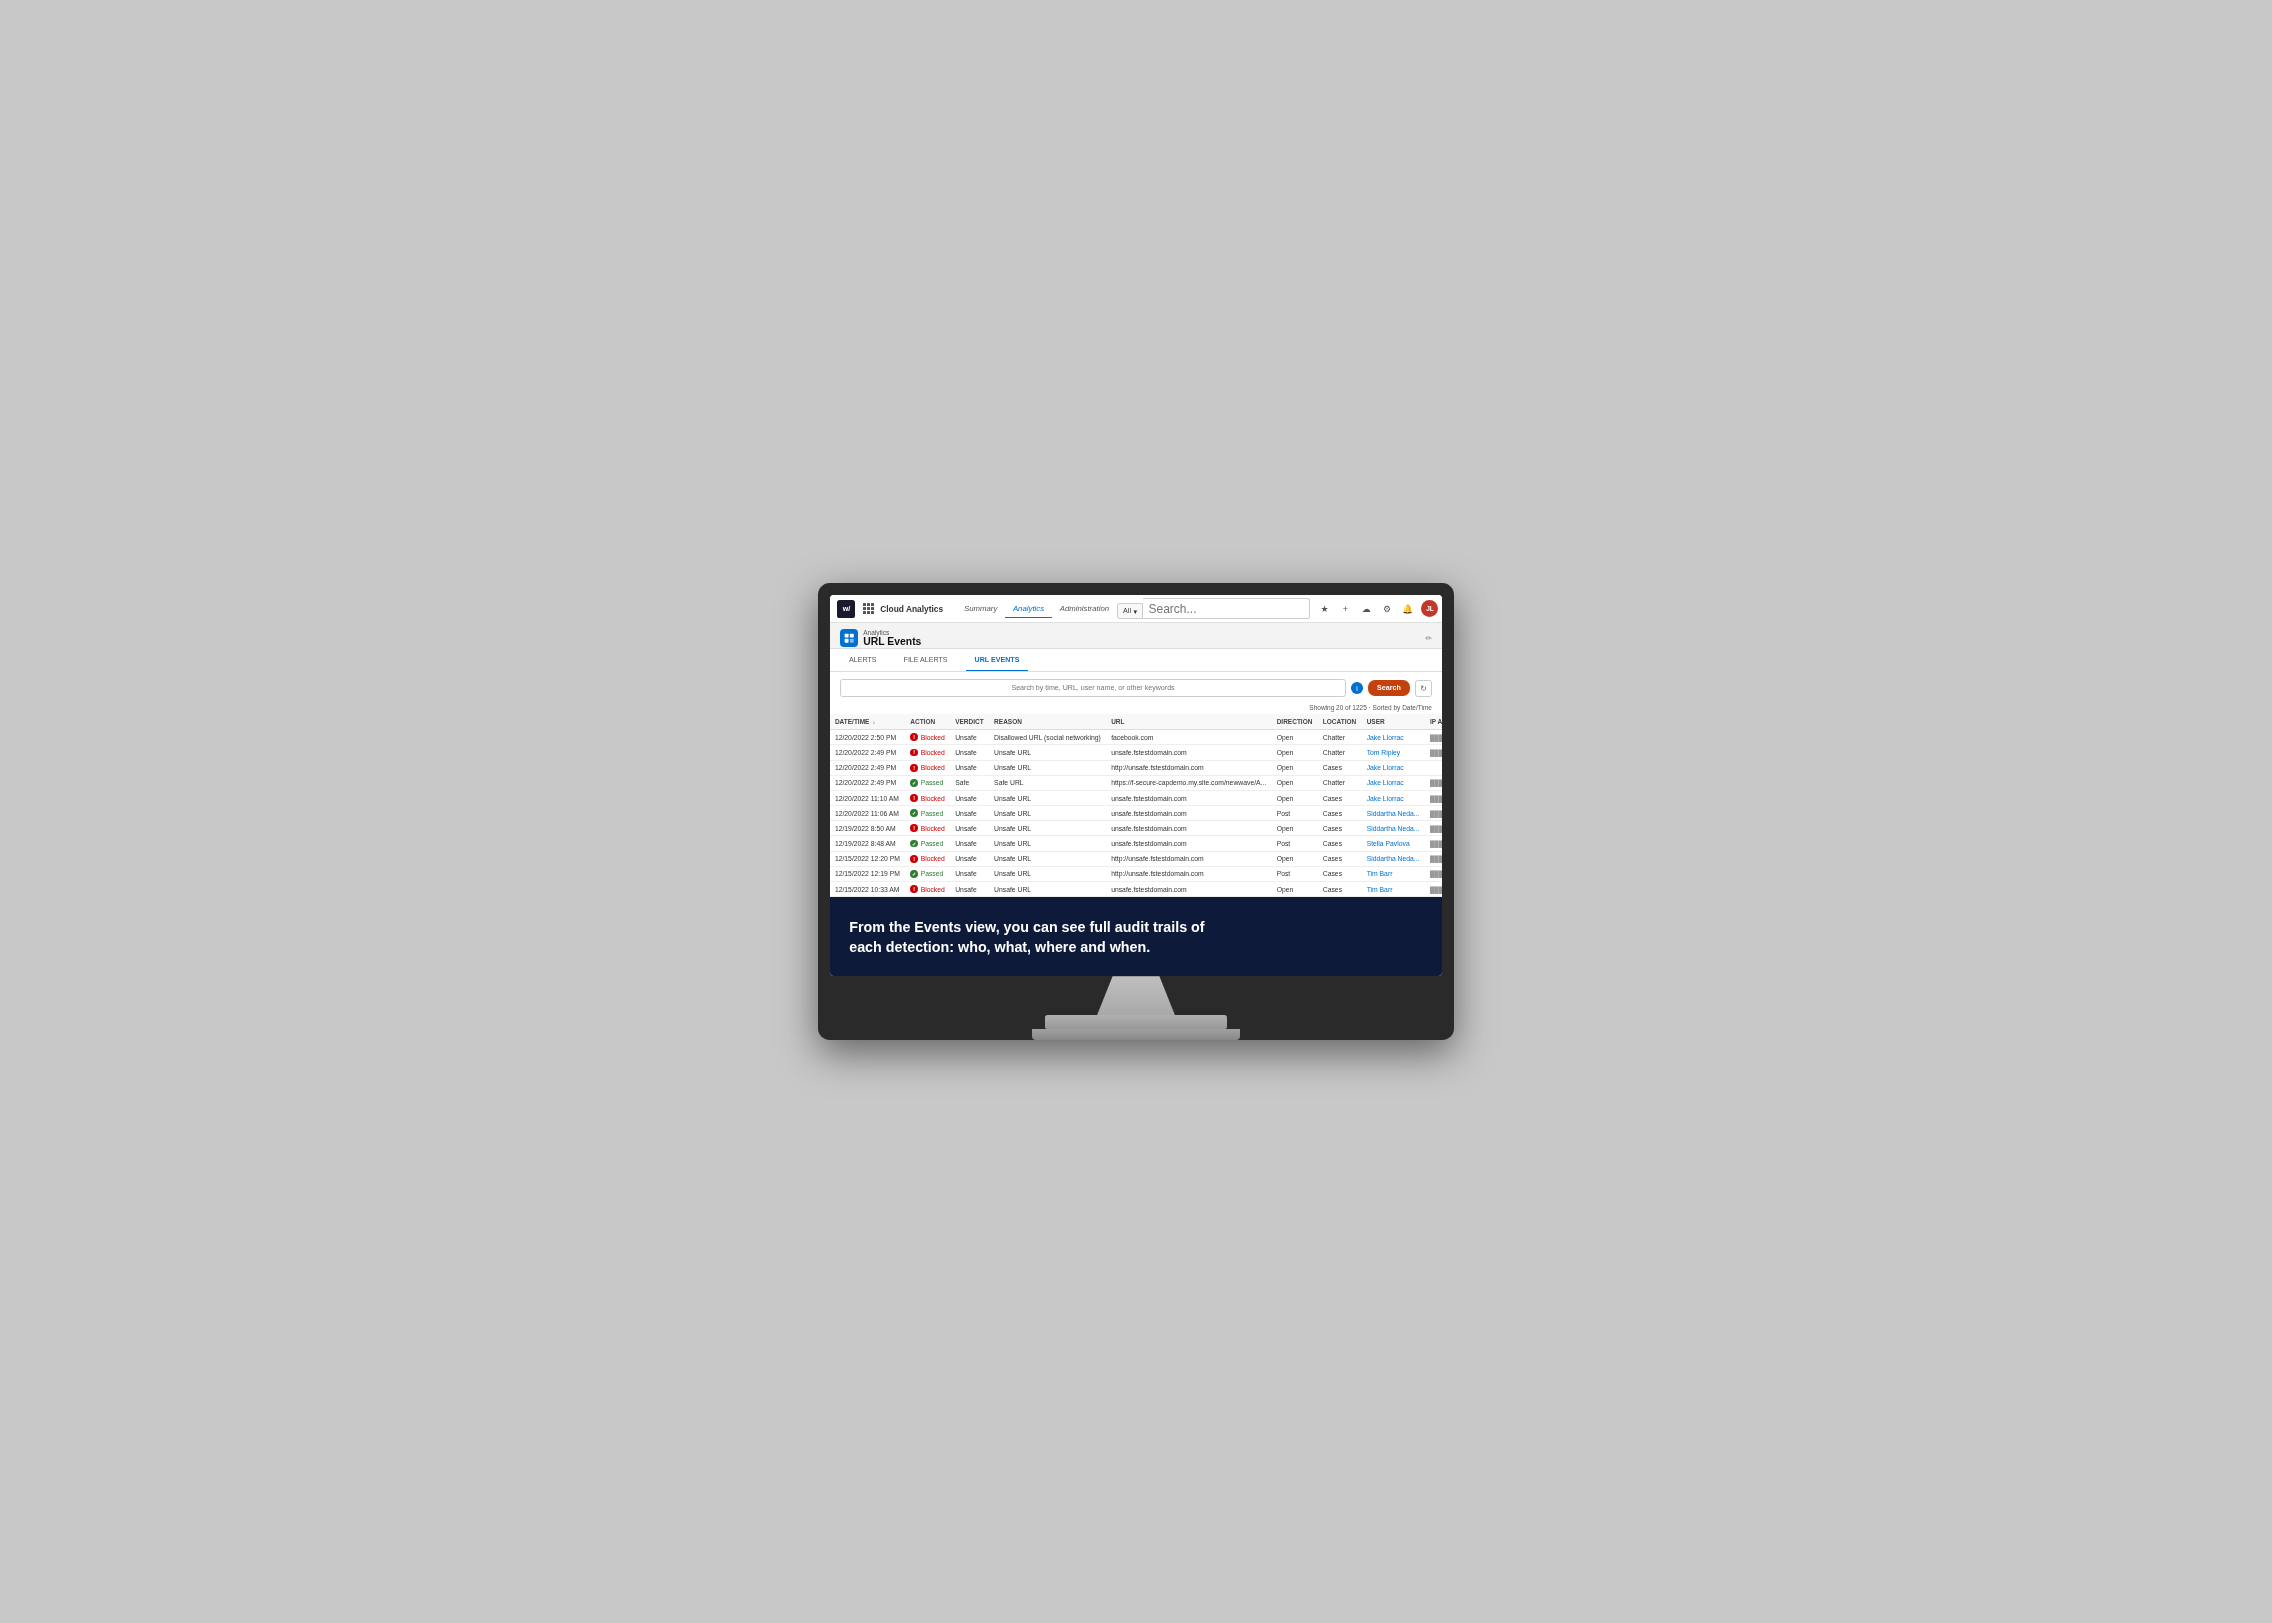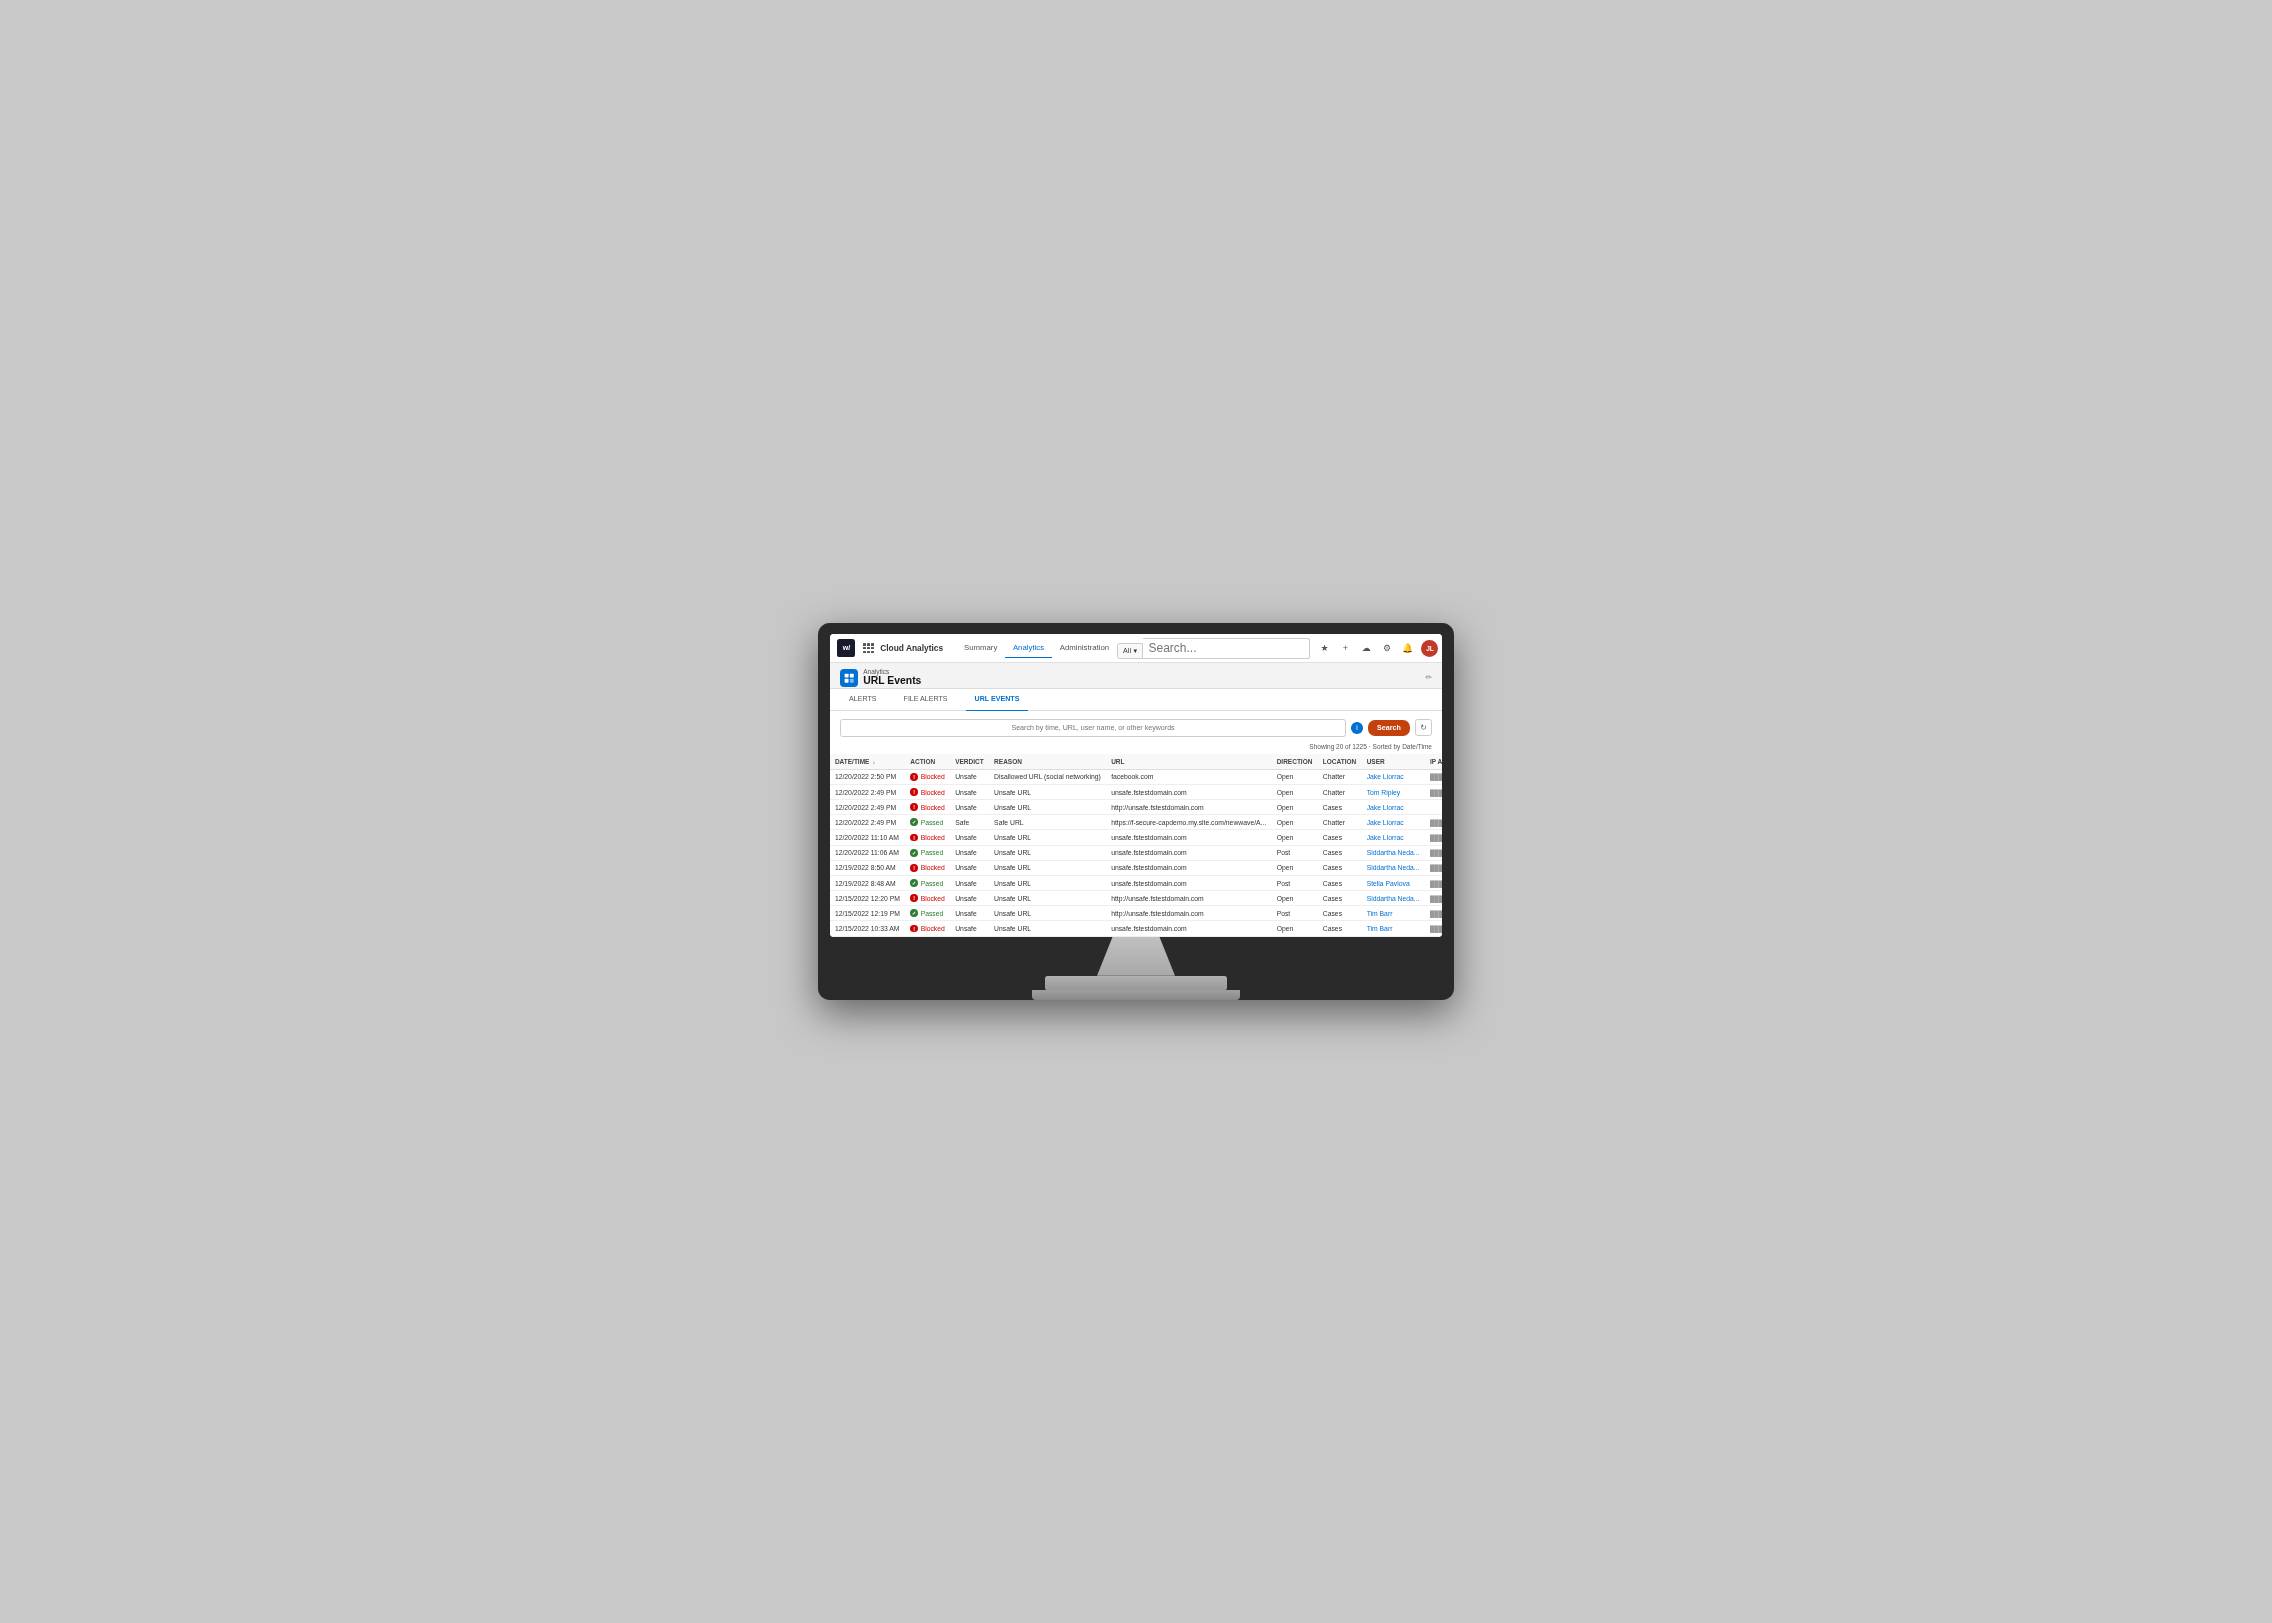--- a/index.html
+++ b/index.html
@@ -95,20 +95,21 @@
       padding: 0 7.8px;
       height: 19px;
       display: flex;
       align-items: center;
       font-size: 7.8px;
       color: #555;
       cursor: pointer;
       border-bottom: 1.3px solid transparent;
       margin-bottom: -0.6px;
       white-space: nowrap;
+      font-style: italic;
     }
 
     .nav-tab.active {
       color: #0070d2;
       border-bottom: 1.3px solid #0070d2;
     }
 
     .search-area {
       display: flex;
       align-items: flex-end;
@@ -705,20 +706,23 @@
     <td>Open</td>
     <td>Cases</td>
     <td><a class="user-link">Tim Barr</a></td>
     <td><span class="ip-redacted">███.███.███.██</span></td>
 
   </tr>
           </tbody>
       </table>
     </div>
 
+    <div class="dark-section">
+      <p>From the Events view, you can see full audit trails of each detection: who, what, where and when.</p>
+    </div>
 
   </div>
 
   <div class="monitor-stand">
     <div class="stand-neck"></div>
     <div class="stand-base"></div>
     <div class="stand-bottom"></div>
   </div>
 </div>
 

